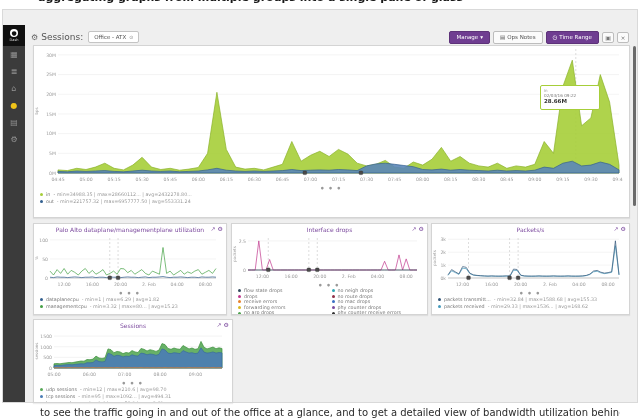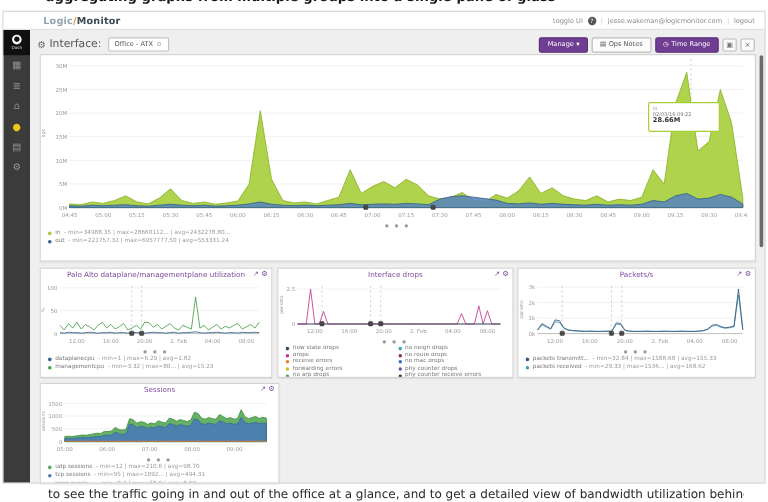--- a/index.html
+++ b/index.html
@@ -66,33 +66,20 @@
 </head>
 <body>
 <div id="page">
 
   <div class="doc-top">
     <div>aggregating graphs from multiple groups into a single pane of glass</div>
   </div>
 
   <div class="app">
 
-    <div class="app-header">
-      <div class="brand">
-        <span class="b1">Logic</span><span class="slash">/</span><span class="b2">Monitor</span>
-      </div>
-      <div class="userbar">
-        <span>toggle UI</span>
-        <span class="help-badge">?</span>
-        <span class="sep">|</span>
-        <span>jesse.wakeman@logicmonitor.com</span>
-        <span class="sep">|</span>
-        <span>logout</span>
-      </div>
-    </div>
 
     <div class="sidebar">
       <div class="side-active">
         <span class="logo-dot">●</span>
         <span class="lbl">Dash</span>
       </div>
       <div id="side-items">
           <div class="side-item">
             <span style="color: rgb(148, 148, 148);">▦</span>
           </div>
@@ -109,21 +96,21 @@
             <span style="color: rgb(148, 148, 148);">▤</span>
           </div>
           <div class="side-item">
             <span style="color: rgb(148, 148, 148);">⚙</span>
           </div>
         </div>
     </div>
 
     <div class="dashbar">
       <span class="dash-gear">⚙</span>
-      <span class="dash-title">Interface:</span>
+      <span class="dash-title">Sessions:</span>
       <span class="dash-tab">
         <span>Office - ATX</span>
         <span class="tico">⊙</span>
       </span>
       <span class="dash-actions">
         <span class="btn btn-purple">
           <span>Manage</span>
           <span>▾</span>
         </span>
         <span class="btn btn-light">

